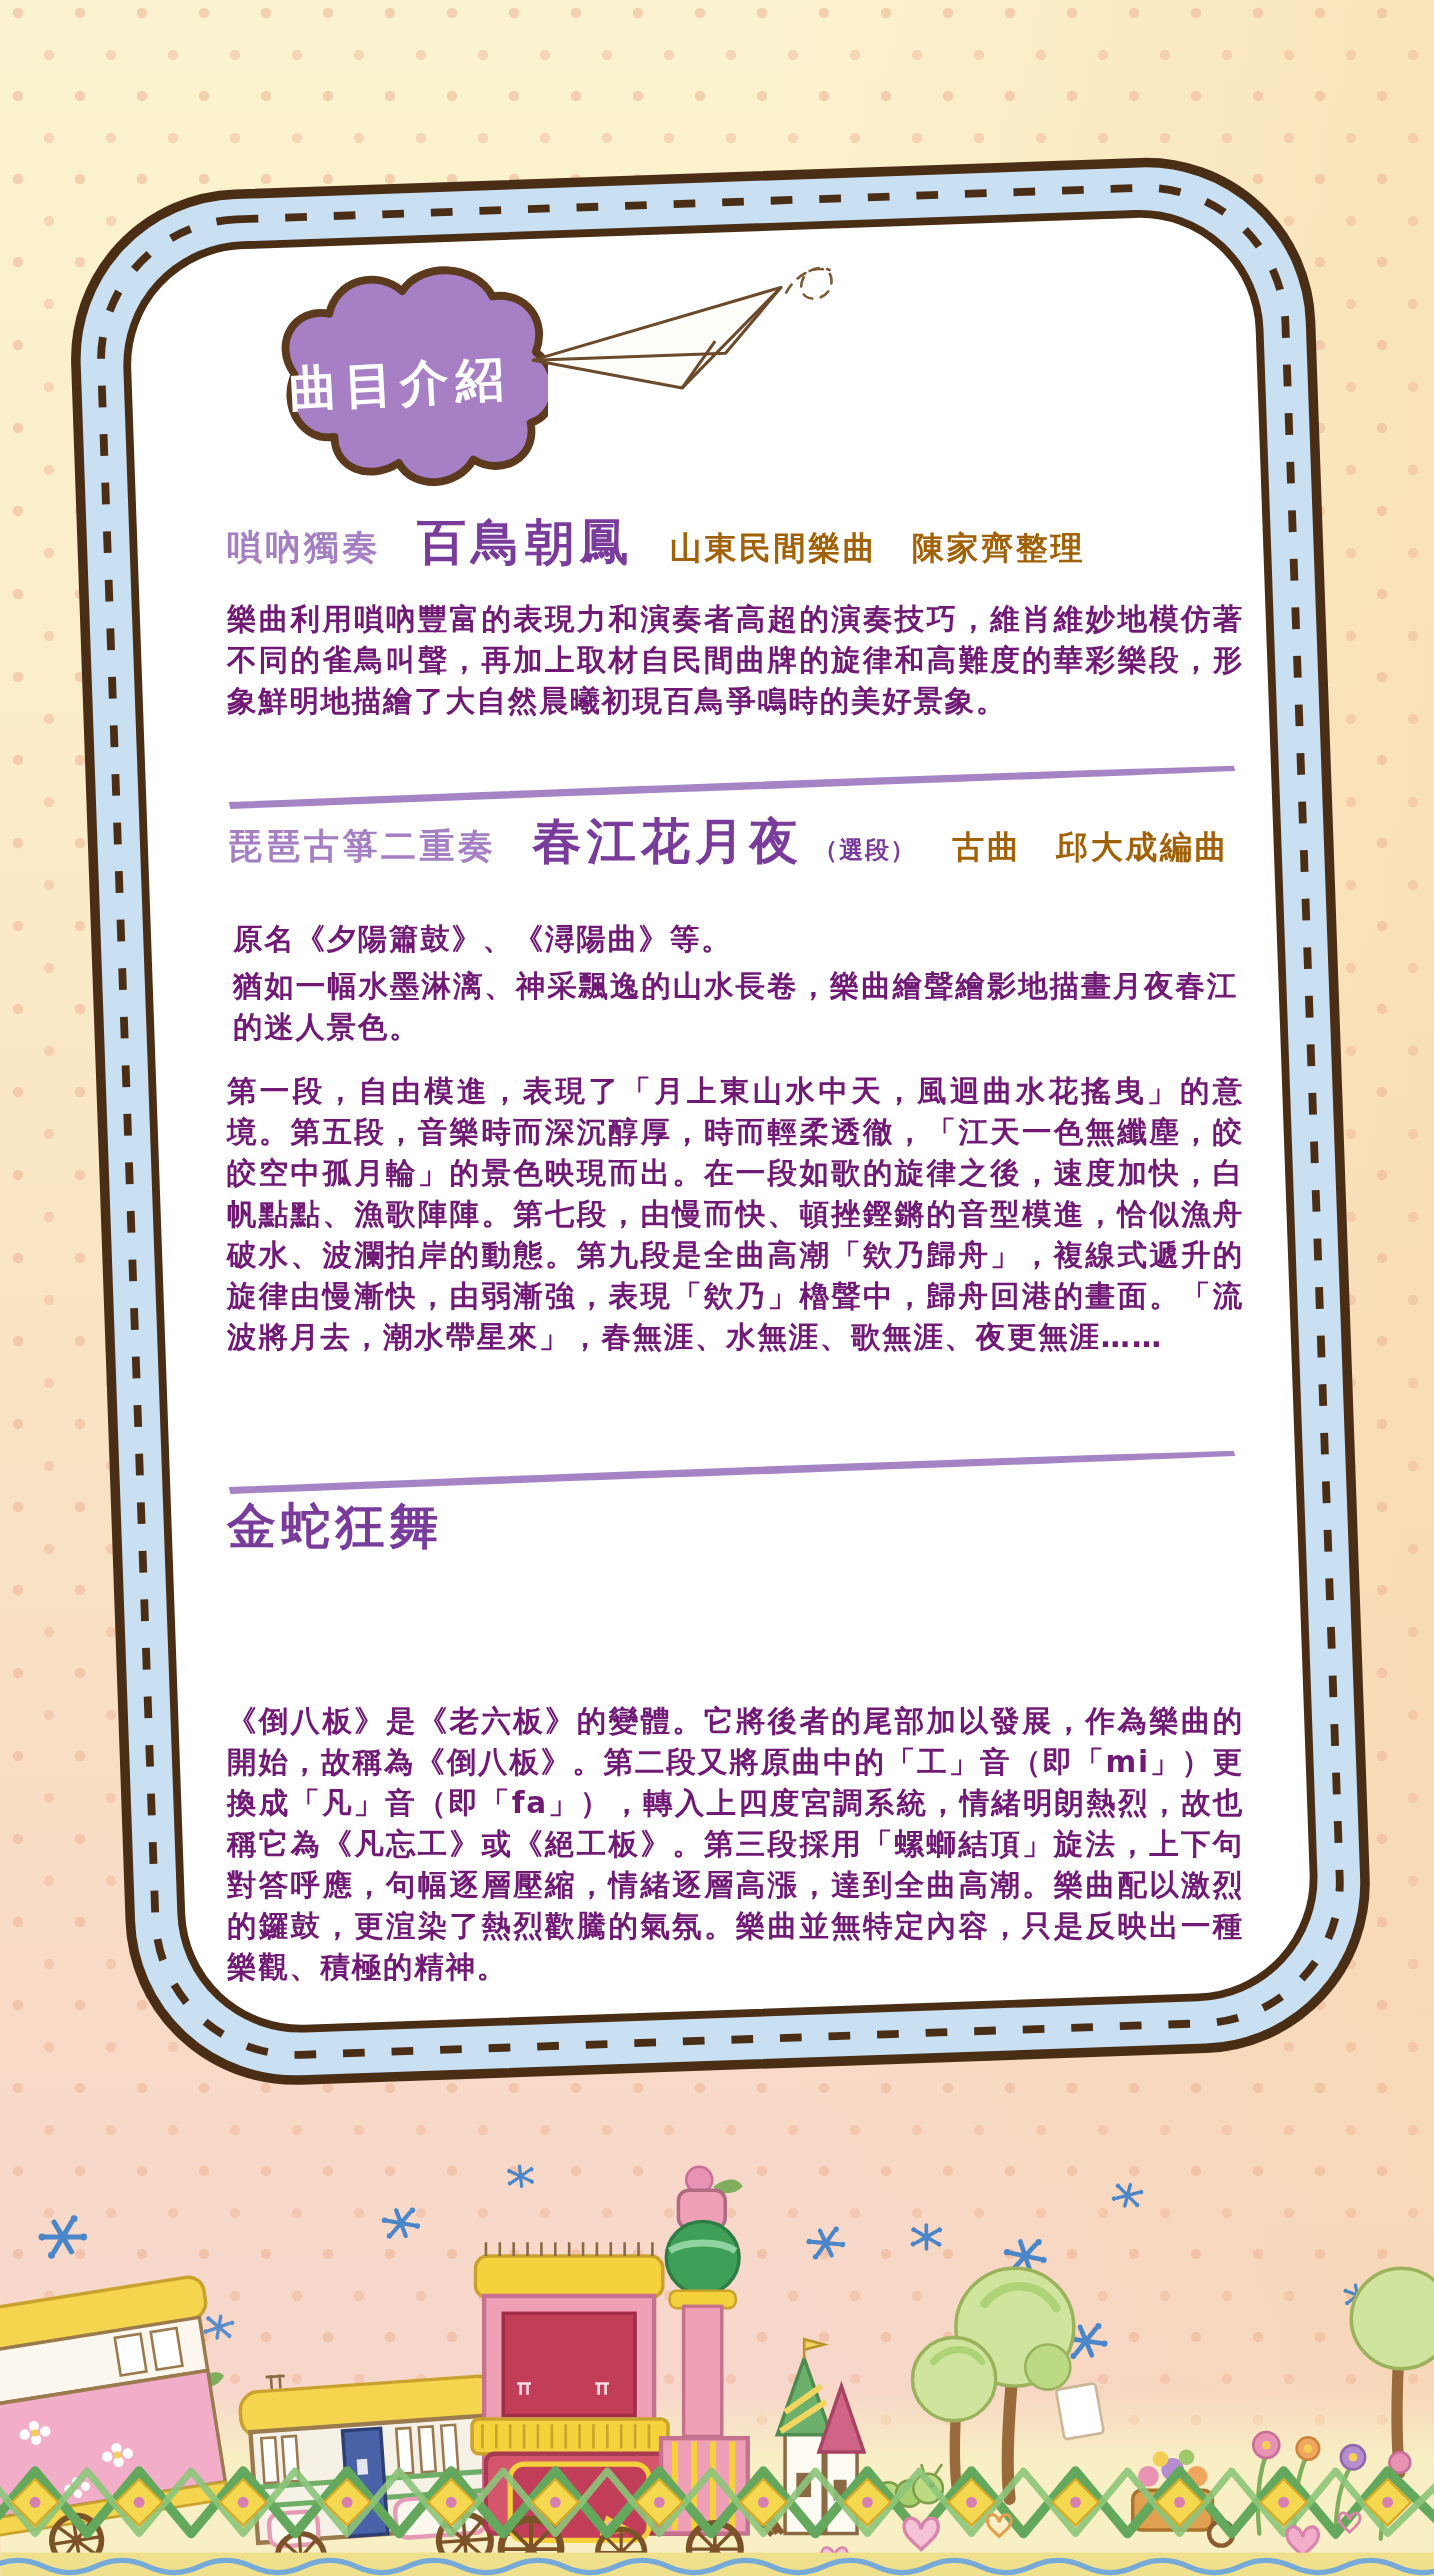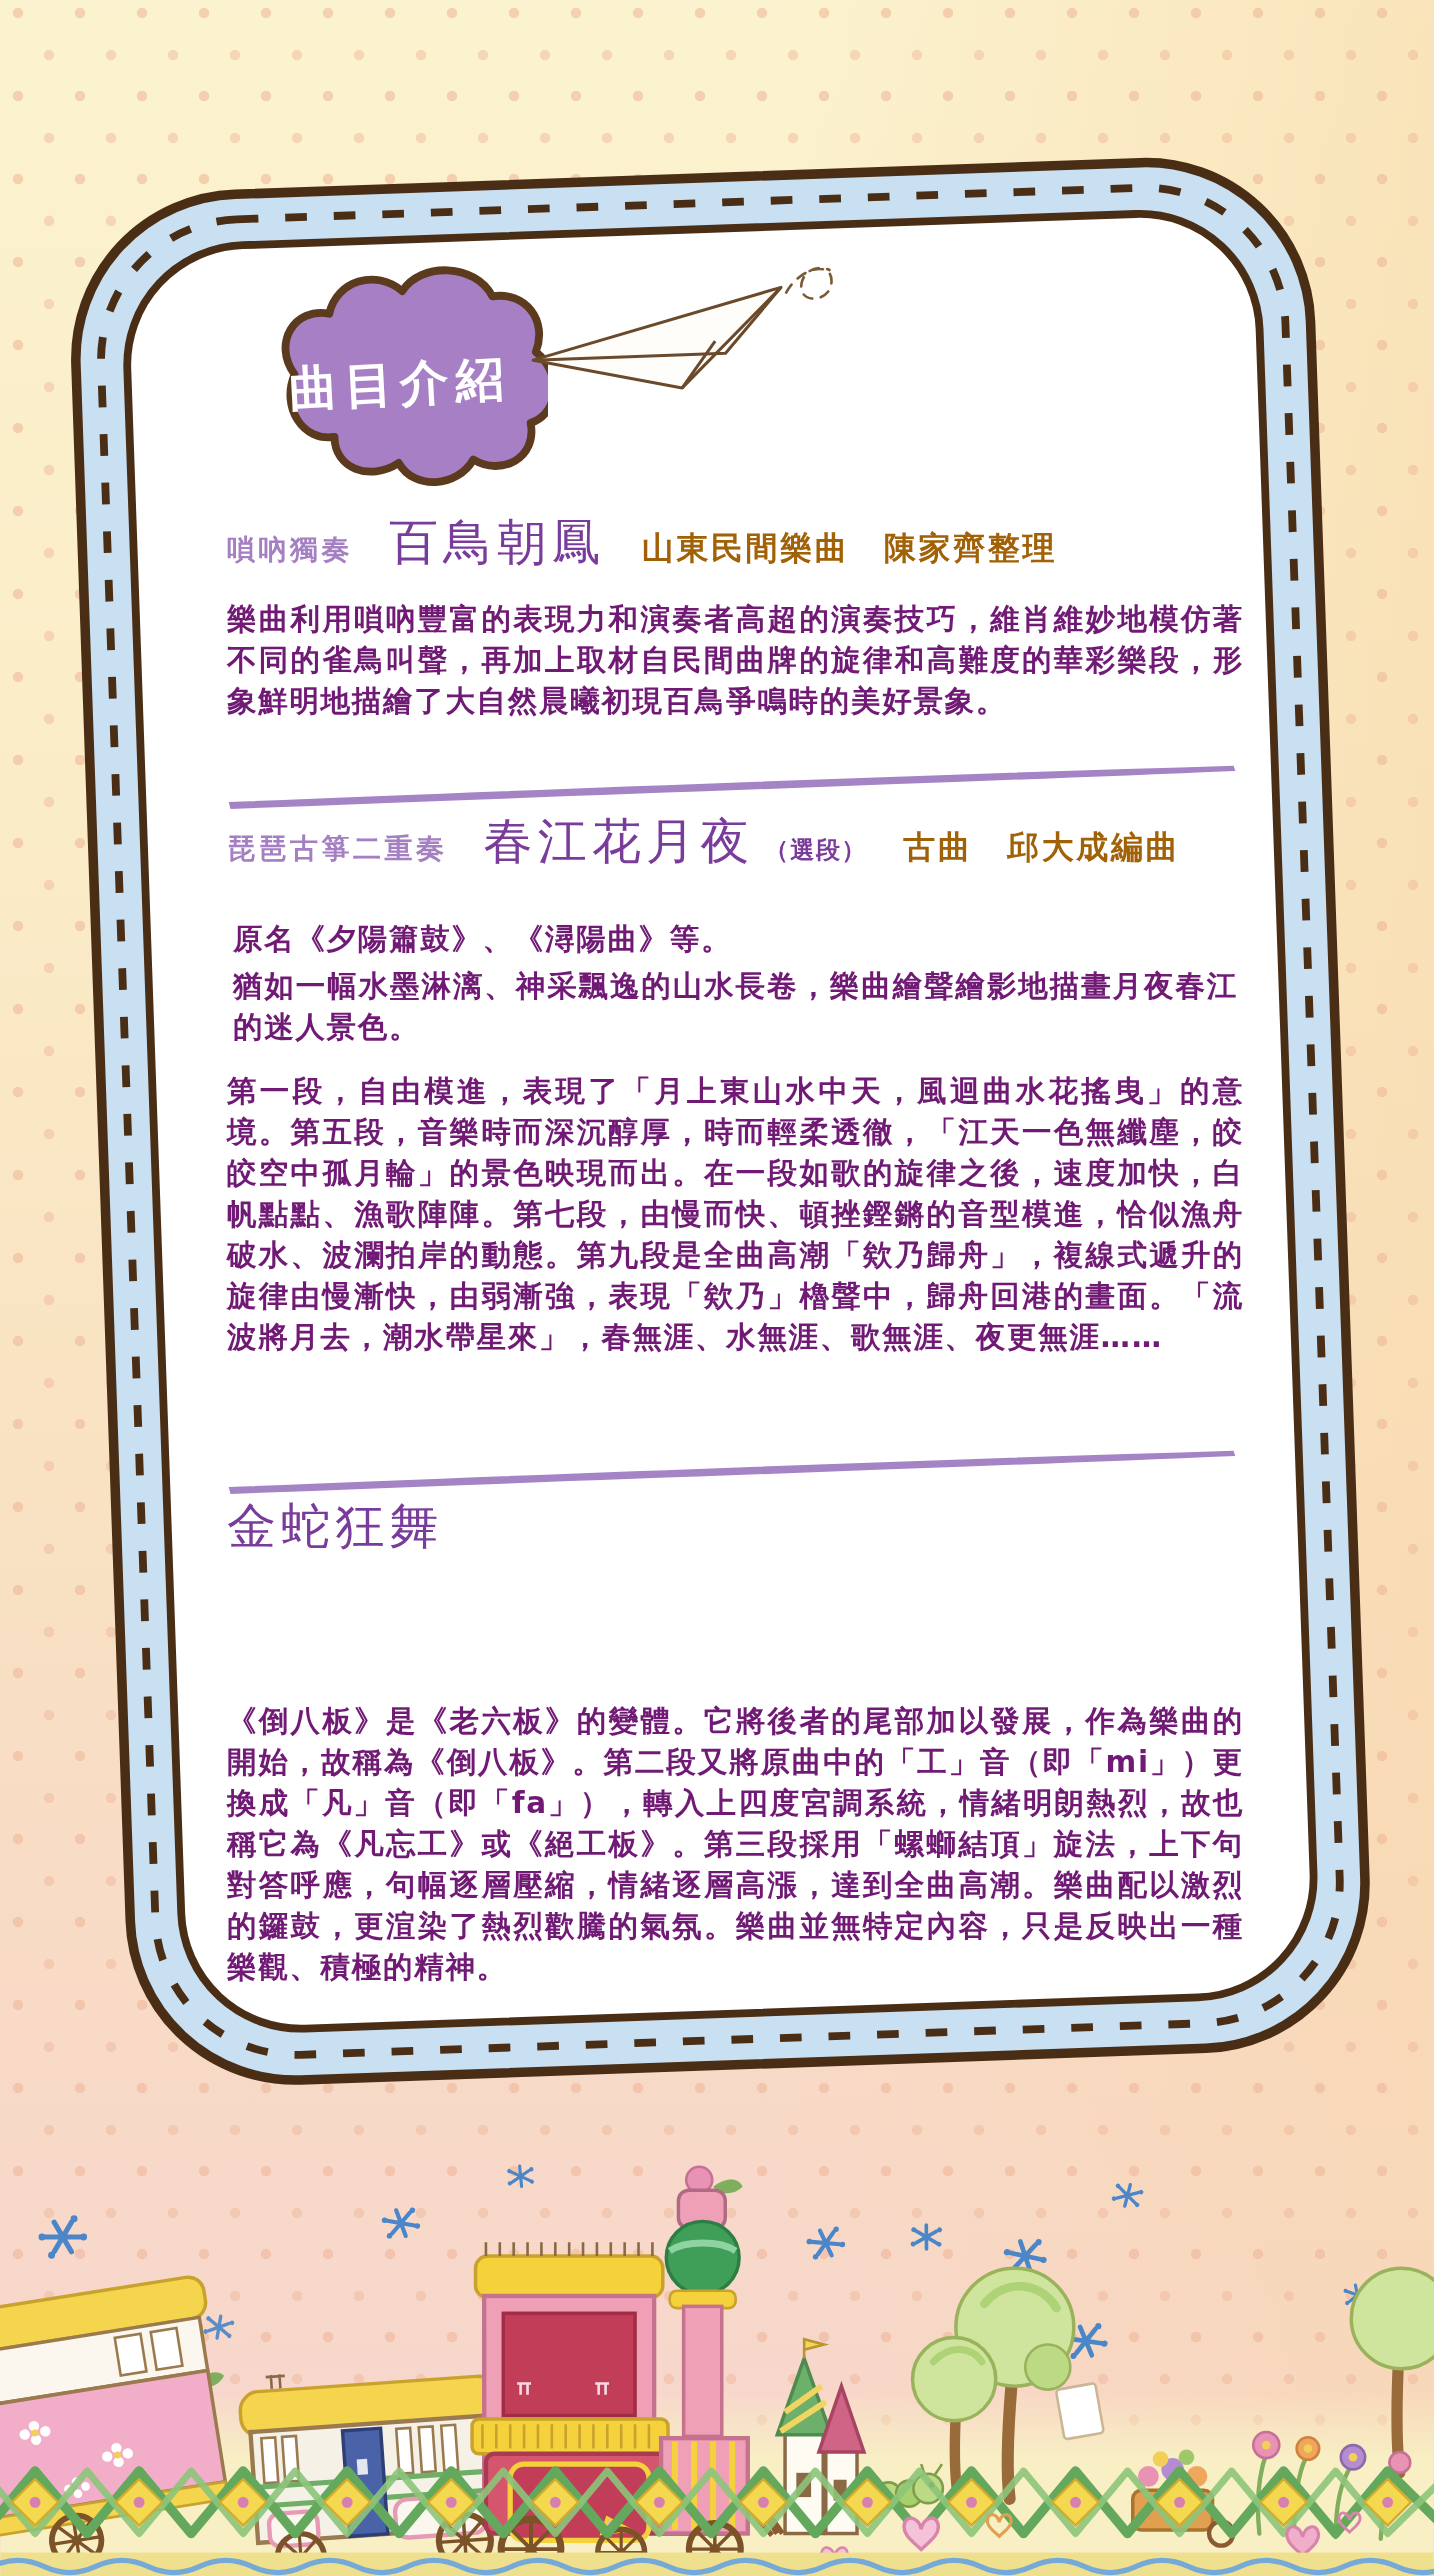--- a/index.html
+++ b/index.html
@@ -19,22 +19,22 @@
   
   .frame-svg{position:absolute;left:0;top:0;}
 
   
   .content{position:absolute;inset:0;}
   .badge-svg{position:absolute;left:239px;top:246px;}
   .plane-svg{position:absolute;left:521px;top:256px;}
 
   .heading{position:absolute;left:227px;width:1024px;display:flex;
            align-items:baseline;gap:36px;white-space:nowrap;}
-  .h-pre  {font-size:28px;color:#a47fc2;font-weight:600;letter-spacing:3.5px;}
-  .h-title{font-size:49px;color:#7a3c9b;font-weight:400;letter-spacing:5.2px;}
+  .h-pre  {font-size:35px;color:#a47fc2;font-weight:600;letter-spacing:3.5px;}
+  .h-title{font-size:49px;color:#7a3c9b;font-weight:700;letter-spacing:5.2px;}
   .h-suffix{font-size:24px;color:#7a3c9b;font-weight:800;letter-spacing:1.7px;margin-left:-26px;}
   .h-cred {font-size:32px;color:#a16207;font-weight:600;letter-spacing:2.6px;}
 
   .para{position:absolute;left:227px;width:1017px;font-size:29.5px;line-height:41px;
         color:#701a75;letter-spacing:1.7px;text-align:justify;font-weight:600;}
   .para p{margin:6px;}
 
   .divider-svg{position:absolute;left:227px;}
 </style>
 </head>

